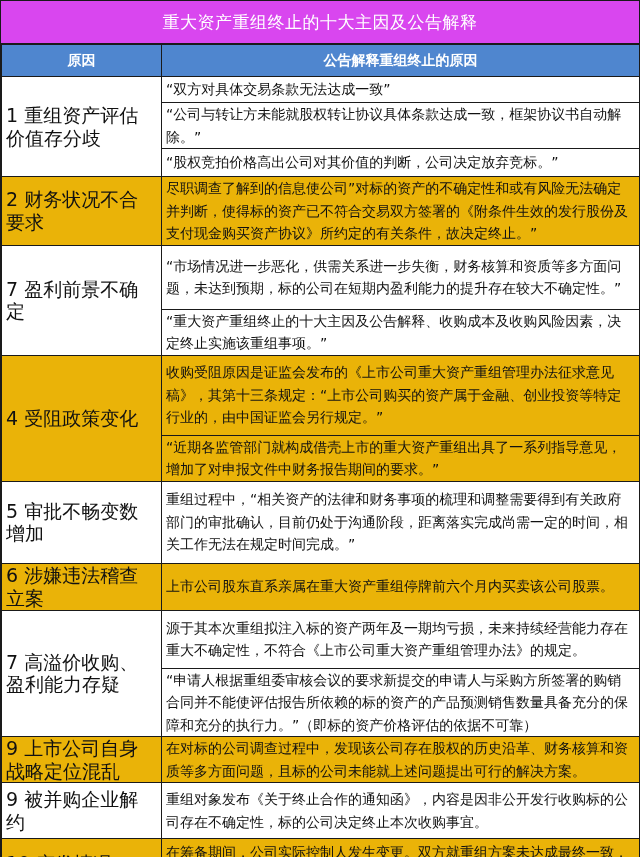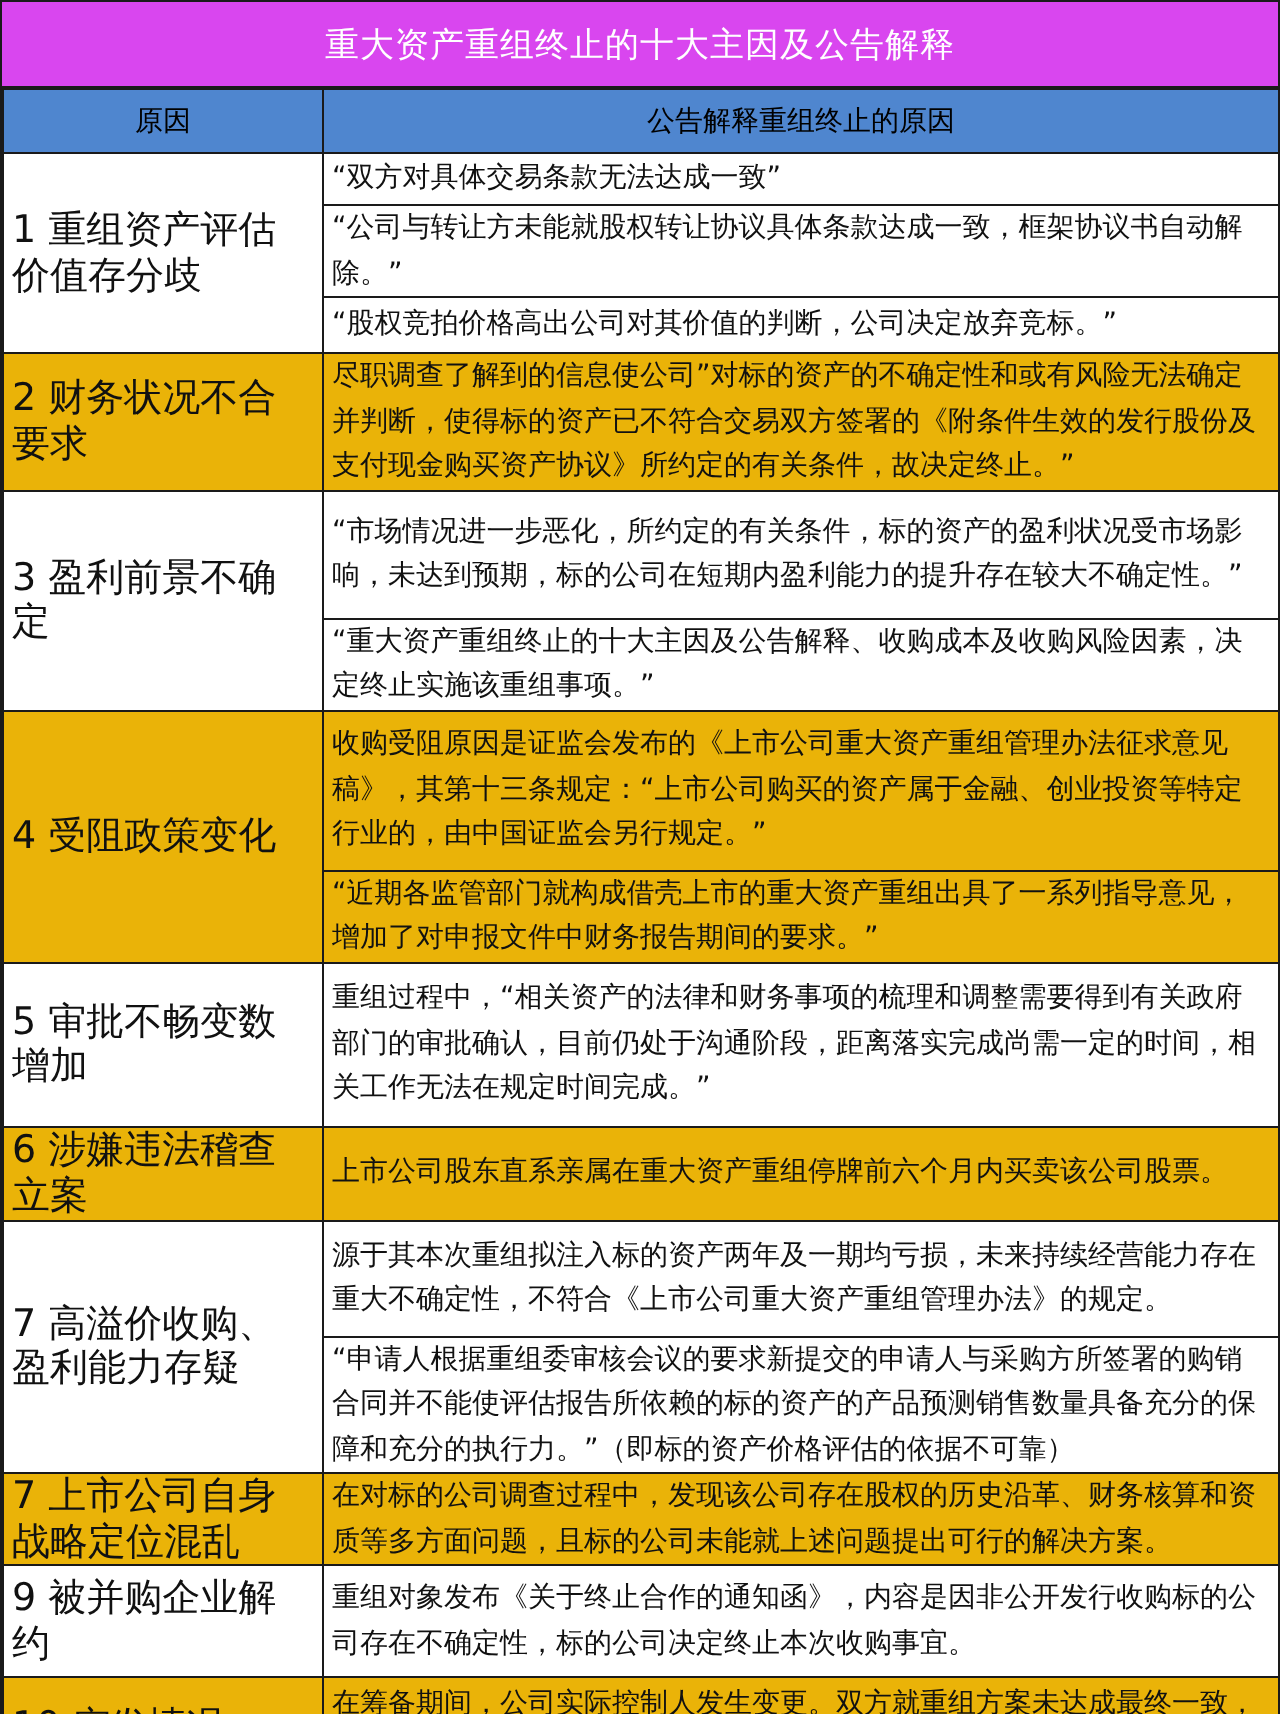--- a/index.html
+++ b/index.html
@@ -2,21 +2,21 @@
 <html><head>
 <meta charset="utf-8">
 <style>
   html,body{margin:0;padding:0;background:#fff;}
   body{width:640px;height:857px;overflow:hidden;font-family:"DejaVu Sans","Liberation Sans",sans-serif;}
   .wrap{position:relative;width:638px;height:855px;border:1px solid #1a1a1a;}
   .title{height:42px;background:#d946ef;color:#fff;font-size:17px;display:flex;align-items:center;justify-content:center;border-bottom:2px solid #1a1a1a;letter-spacing:0.5px;}
   table{border-collapse:collapse;width:638px;table-layout:fixed;}
   col.c1{width:160px;}
   col.c2{width:478px;}
-  th{background:#4f86cf;color:#000000;font-weight:normal;font-size:14px;height:29px;border:1px solid #1a1a1a;border-top:none;}
+  th{background:#4f86cf;color:#ffffff;font-weight:bold;font-size:14px;height:29px;border:1px solid #1a1a1a;border-top:none;}
   td{border:1px solid #1a1a1a;font-size:14px;line-height:22.5px;color:#111;padding:0 4px;vertical-align:middle;}
   td.reason{font-size:19px;padding-left:4px;}
   tr.w td{background:#ffffff;}
   tr.b td{background:#eab308;}
 </style>
 </head>
 <body>
 
 <div class="wrap">
   <div class="title">重大资产重组终止的十大主因及公告解释</div>
@@ -43,22 +43,22 @@
       <tr class="w" style="height:28px">
         <td>“股权竞拍价格高出公司对其价值的判断，公司决定放弃竞标。”</td>
       </tr>
 
       <tr class="b" style="height:68px">
         <td class="reason">2 财务状况不合要求</td>
         <td>尽职调查了解到的信息使公司”对标的资产的不确定性和或有风险无法确定并判断，使得标的资产已不符合交易双方签署的《附条件生效的发行股份及支付现金购买资产协议》所约定的有关条件，故决定终止。”</td>
       </tr>
 
       <tr class="w" style="height:64px">
-        <td class="reason" rowspan="2">3 盈利前景不确定</td>
-        <td>“市场情况进一步恶化，所约定的有关条件，标的资产的盈利状况受市场影响，未达到预期，标的公司在短期内盈利能力的提升存在较大不确定性。”</td>
+        <td class="reason" rowspan="2">7 盈利前景不确定</td>
+        <td>“市场情况进一步恶化，供需关系进一步失衡，财务核算和资质等多方面问题，未达到预期，标的公司在短期内盈利能力的提升存在较大不确定性。”</td>
       </tr>
       <tr class="w" style="height:45px">
         <td>“重大资产重组终止的十大主因及公告解释、收购成本及收购风险因素，决定终止实施该重组事项。”</td>
       </tr>
 
       <tr class="b" style="height:80px">
         <td class="reason" rowspan="2">4 受阻政策变化</td>
         <td>收购受阻原因是证监会发布的《上市公司重大资产重组管理办法征求意见稿》，其第十三条规定：“上市公司购买的资产属于金融、创业投资等特定行业的，由中国证监会另行规定。”</td>
       </tr>
       <tr class="b" style="height:44px">
@@ -77,21 +77,21 @@
 
       <tr class="w" style="height:58px">
         <td class="reason" rowspan="2">7 高溢价收购、盈利能力存疑</td>
         <td>源于其本次重组拟注入标的资产两年及一期均亏损，未来持续经营能力存在重大不确定性，不符合《上市公司重大资产重组管理办法》的规定。</td>
       </tr>
       <tr class="w" style="height:60px">
         <td>“申请人根据重组委审核会议的要求新提交的申请人与采购方所签署的购销合同并不能使评估报告所依赖的标的资产的产品预测销售数量具备充分的保障和充分的执行力。”（即标的资产价格评估的依据不可靠）</td>
       </tr>
 
       <tr class="b" style="height:46px">
-        <td class="reason">7 上市公司自身战略定位混乱</td>
+        <td class="reason">9 上市公司自身战略定位混乱</td>
         <td>在对标的公司调查过程中，发现该公司存在股权的历史沿革、财务核算和资质等多方面问题，且标的公司未能就上述问题提出可行的解决方案。</td>
       </tr>
 
       <tr class="w" style="height:56px">
         <td class="reason">9 被并购企业解约</td>
         <td>重组对象发布《关于终止合作的通知函》，内容是因非公开发行收购标的公司存在不确定性，标的公司决定终止本次收购事宜。</td>
       </tr>
 
       <tr class="b" style="height:50px">
         <td class="reason">10 突发情况</td>

